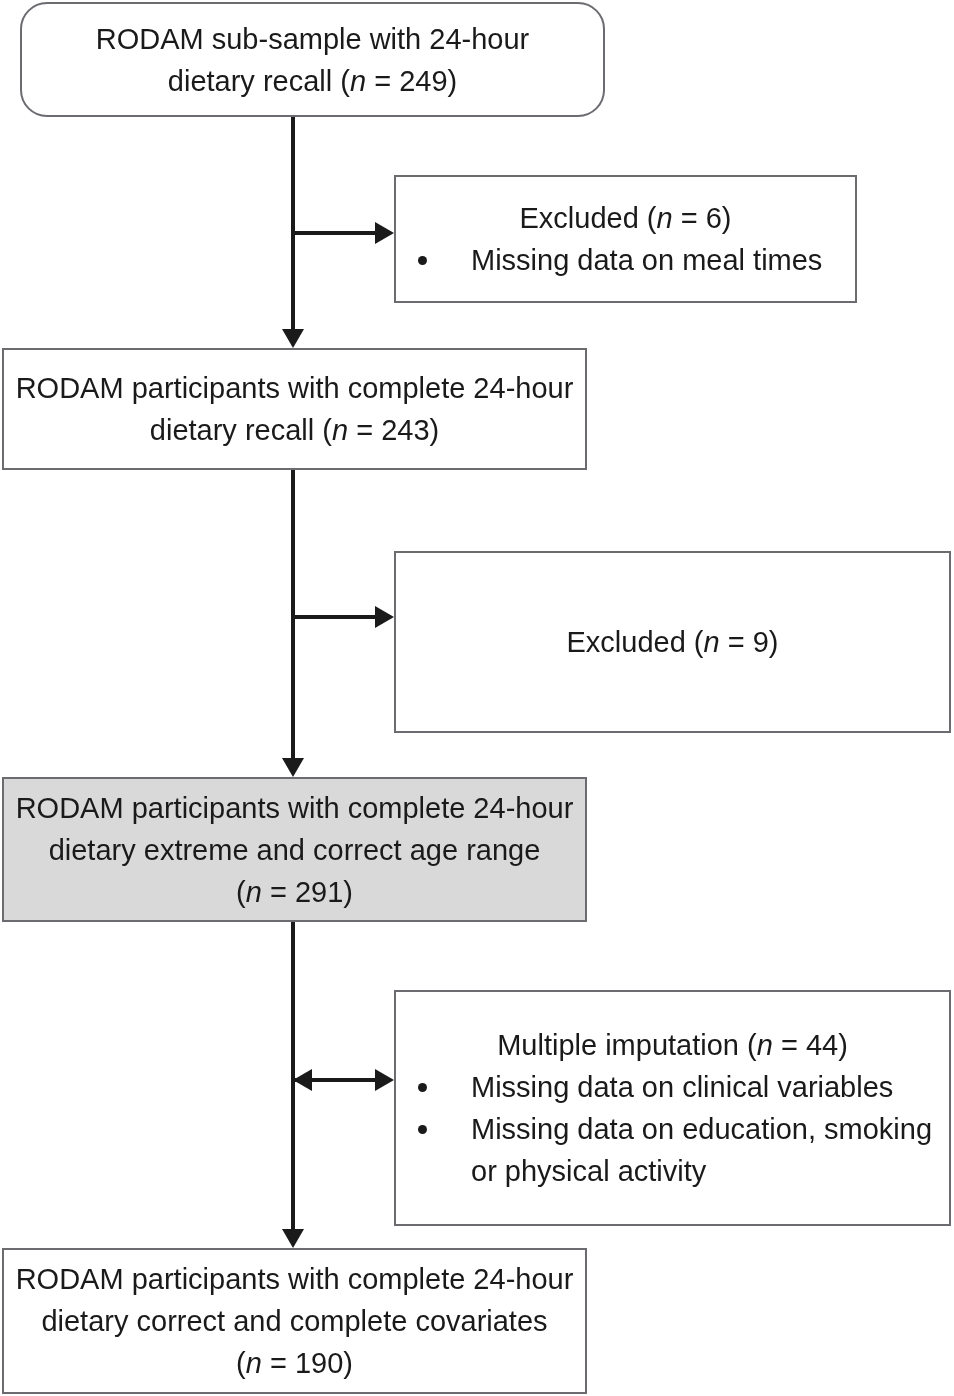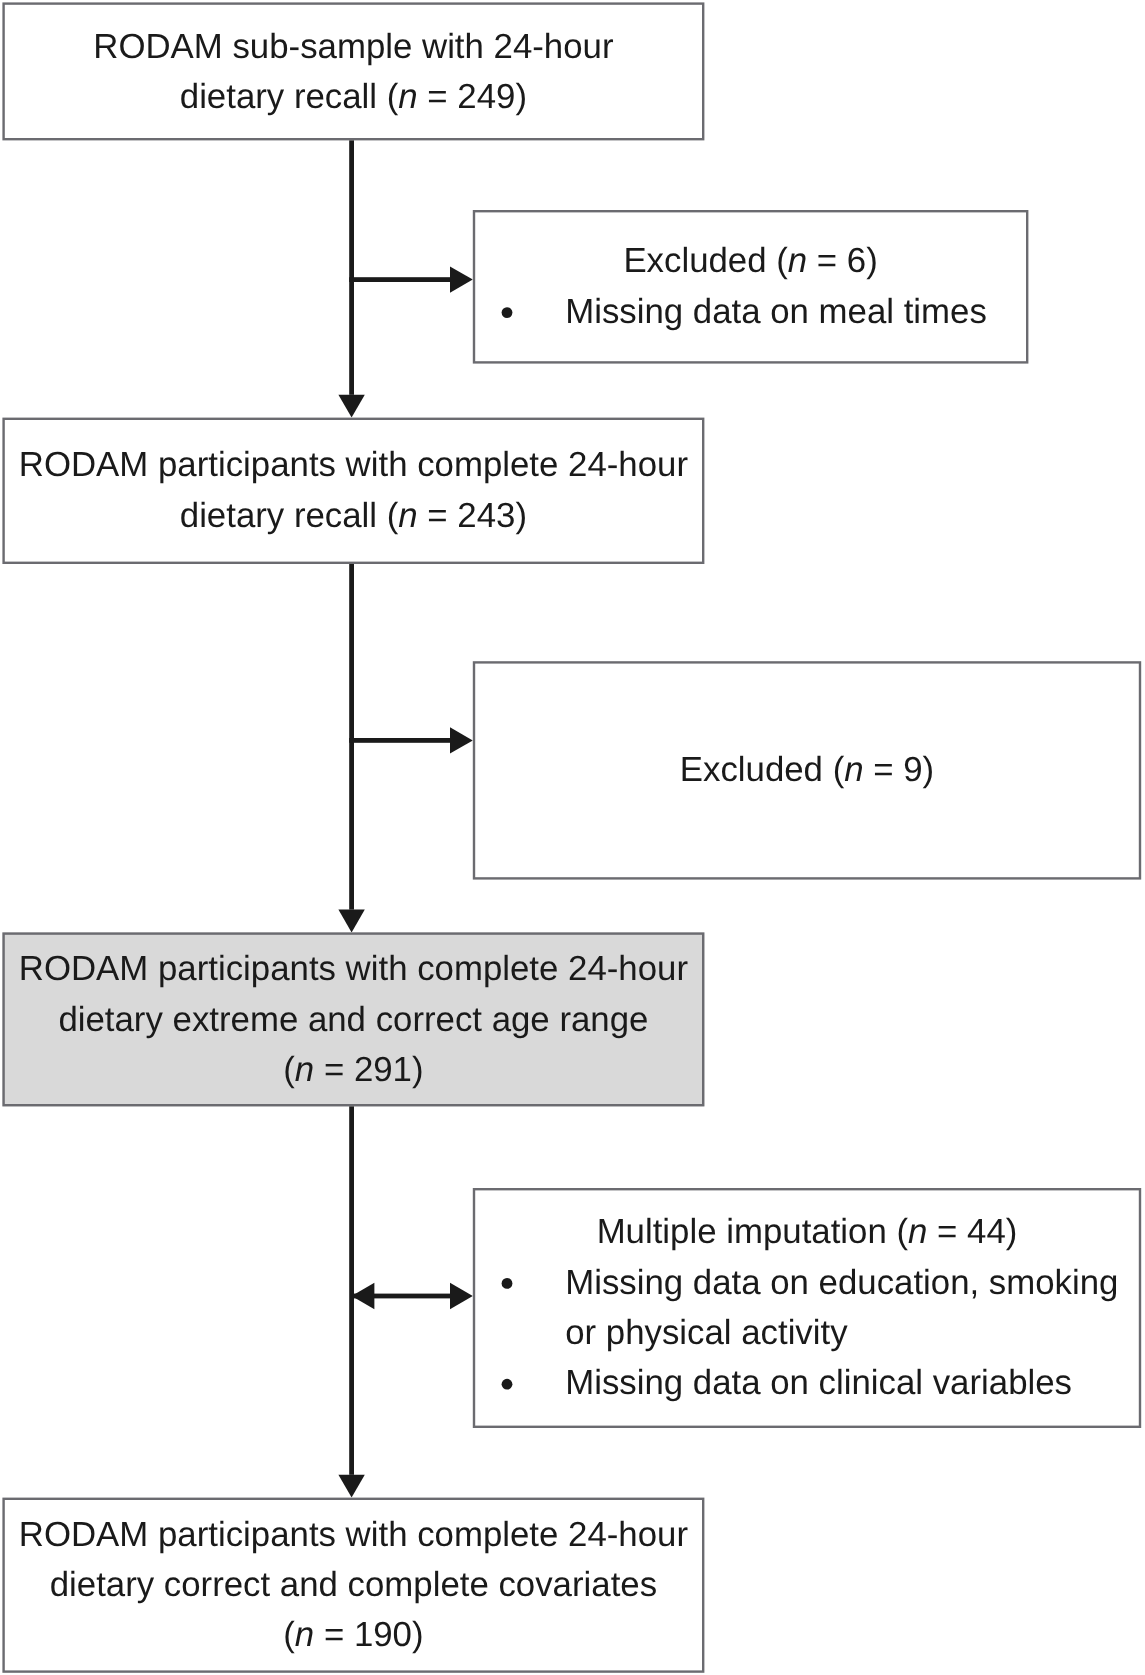--- a/index.html
+++ b/index.html
@@ -100,21 +100,21 @@
     border-top: 11px solid transparent;
     border-bottom: 11px solid transparent;
     border-right: 19px solid #1a1a1a;
   }
 </style>
 </head>
 <body>
 
 <div id="flow">
 
-  <div class="node" style="left:2px; top:2px; width:585px; height:115px;">
+  <div class="node" style="left:20px; top:2px; width:585px; height:115px;border-radius:27px;">
     <div class="ctext">RODAM sub-sample with 24-hour</div>
     <div class="ctext"><span>dietary recall (</span><span class="ital">n</span><span> = 249)</span></div>
   </div>
 
   <div class="vline" style="left:291px; top:117px; height:212px;"></div>
   <div class="arrow-down" style="left:282px; top:329px;"></div>
   <div class="hline" style="left:291px; top:231px; width:84px;"></div>
   <div class="arrow-right" style="left:375px; top:222px;"></div>
 
   <div class="node" style="left:394px; top:175px; width:463px; height:128px;">
@@ -143,25 +143,25 @@
     <div class="ctext">dietary extreme and correct age range</div>
     <div class="ctext"><span>(</span><span class="ital">n</span><span> = 291)</span></div>
   </div>
 
   <div class="vline" style="left:291px; top:922px; height:307px;"></div>
   <div class="arrow-down" style="left:282px; top:1229px;"></div>
   <div class="hline" style="left:293px; top:1078px; width:82px;"></div>
   <div class="arrow-right" style="left:375px; top:1069px;"></div>
   <div class="arrow-left" style="left:293px; top:1069px;"></div>
 
-  <div class="node" style="left:394px; top:990px; width:557px; height:200px;">
+  <div class="node" style="left:394px; top:990px; width:557px; height:236px;">
     <div class="heading"><span>Multiple imputation (</span><span class="ital">n</span><span> = 44)</span></div>
     <ul class="bullets">
+      <li>Missing data on clinical variables</li>
       <li>Missing data on education, smoking or physical activity</li>
-      <li>Missing data on clinical variables</li>
     </ul>
   </div>
 
   <div class="node" style="left:2px; top:1248px; width:585px; height:146px;">
     <div class="ctext">RODAM participants with complete 24-hour</div>
     <div class="ctext">dietary correct and complete covariates</div>
     <div class="ctext"><span>(</span><span class="ital">n</span><span> = 190)</span></div>
   </div>
 
 </div>

